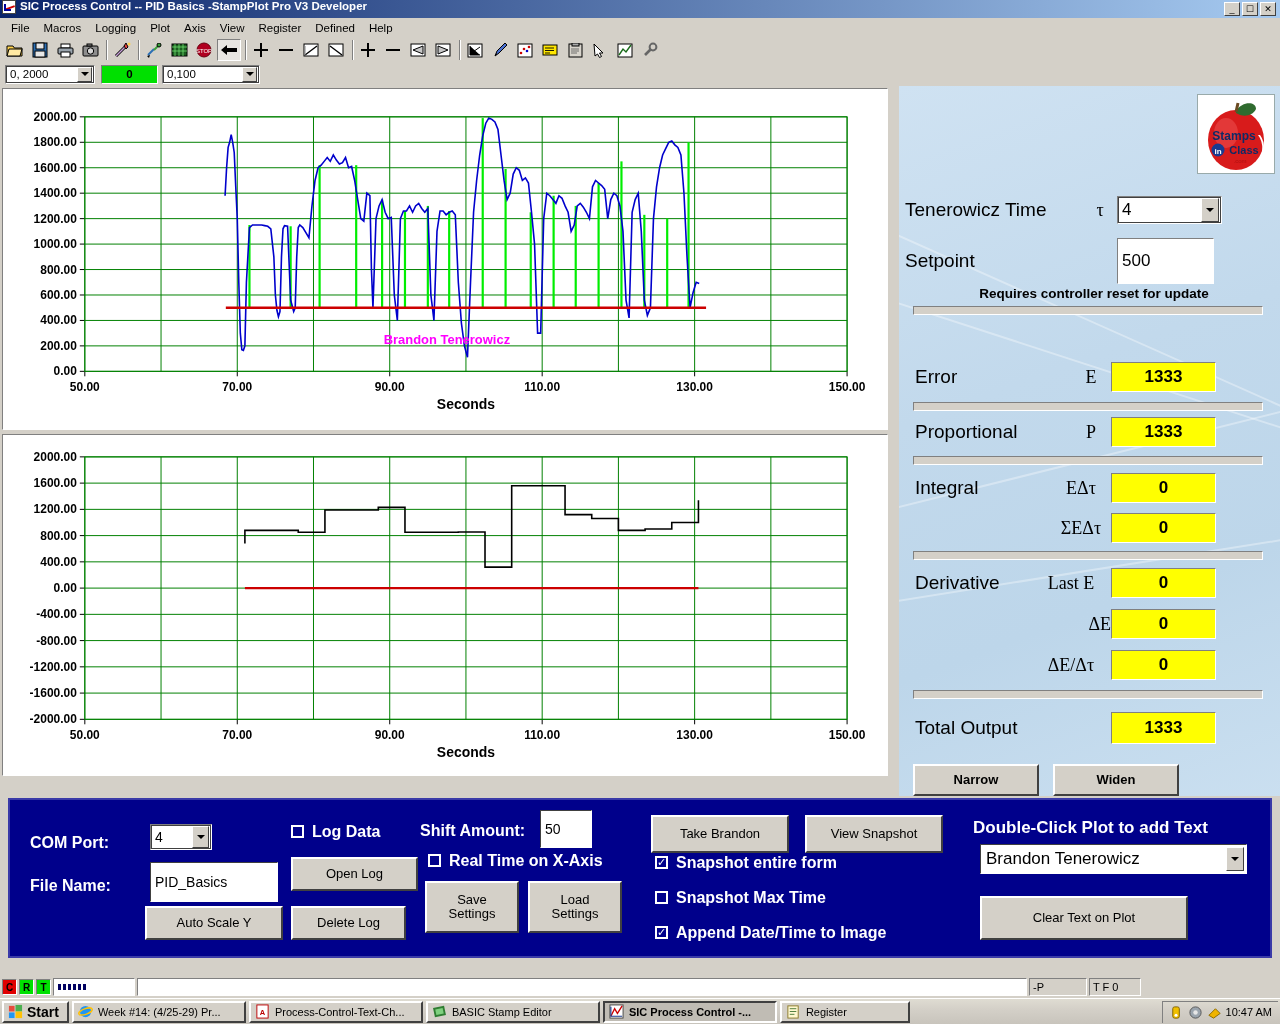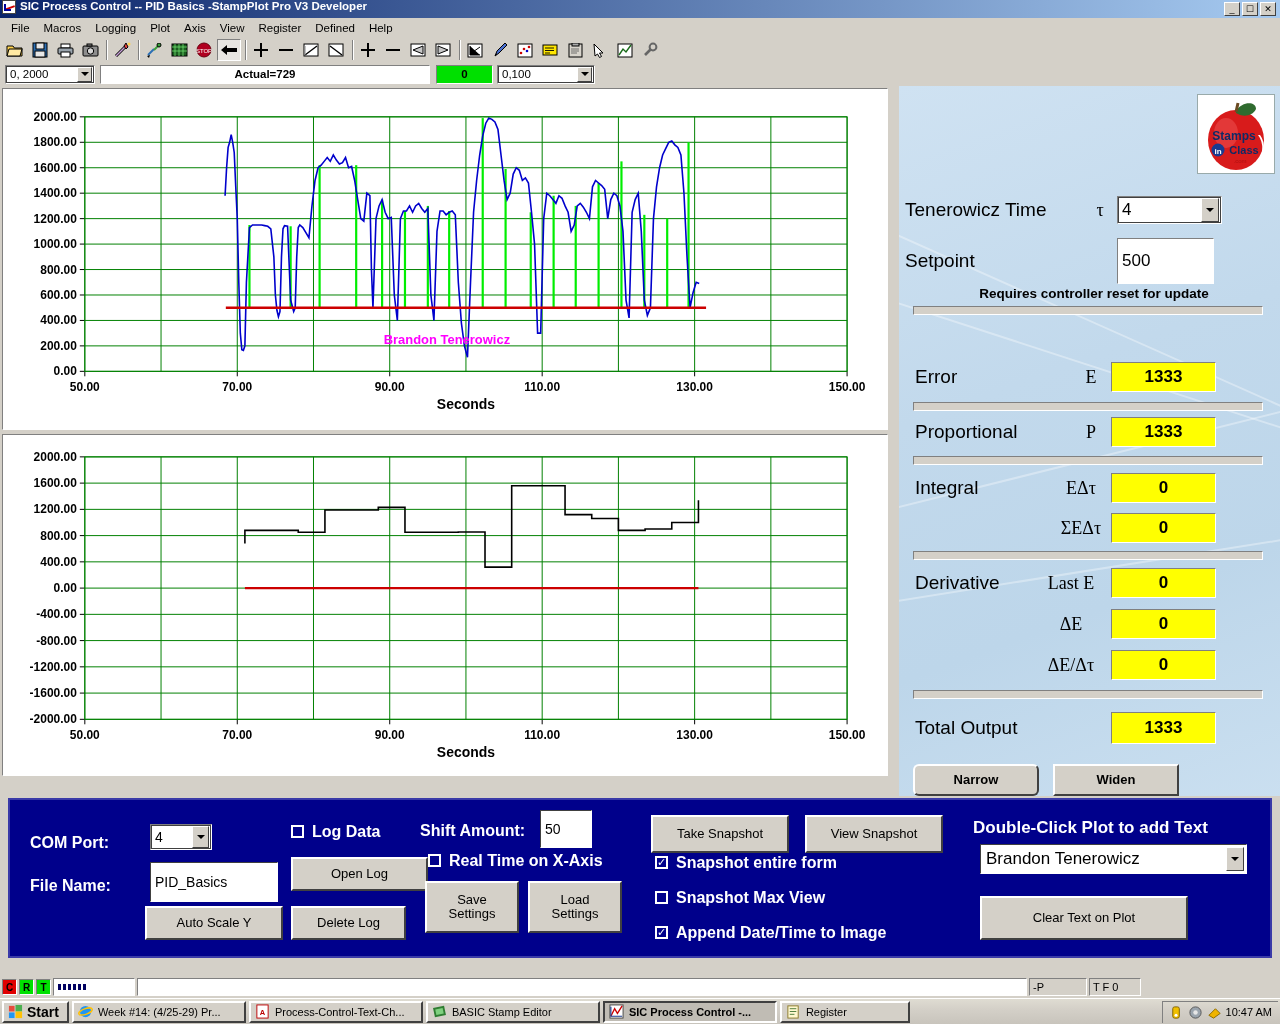--- a/index.html
+++ b/index.html
@@ -435,21 +435,20 @@
     </div>
   </div>
 
   <div class="toolbar2">
     <div class="combo" style="width:90px;margin-left:2px;">
       <span>0, 2000</span>
       <div class="arrowbox">
           <i class="arrowdn"></i>
         </div>
     </div>
-    <div class="sunkenfield" style="width:330px;margin-left:5px;">Actual=729</div>
     <div class="greenbox" style="width:57px;margin-left:6px;">0</div>
     <div class="combo" style="width:98px;margin-left:4px;">
       <span>0,100</span>
       <div class="arrowbox">
           <i class="arrowdn"></i>
         </div>
     </div>
   </div>
 
   <div class="client">
@@ -690,21 +689,21 @@
 
       <div class="rprow" style="left:16px;top:482px;width:368px;">
         <span class="rplabel" style="width:116px;">Derivative</span>
         <span class="rpsym" style="width:80px;text-align:center;">Last E</span>
         <div class="yellowbox" style="width:105px;height:30px;">
           <span>0</span>
         </div>
       </div>
       <div class="rprow" style="left:16px;top:523px;width:368px;">
         <span style="width:116px;"></span>
-        <span class="rpsym" style="width:80px;text-align:center;">ΔE</span>
+        <span class="rpsym" style="width:80px;text-align:right;">ΔE</span>
         <div class="yellowbox" style="width:105px;height:30px;">
           <span>0</span>
         </div>
       </div>
       <div class="rprow" style="left:16px;top:564px;width:368px;">
         <span style="width:116px;"></span>
         <span class="rpsym" style="width:80px;text-align:center;">ΔE/Δτ</span>
         <div class="yellowbox" style="width:105px;height:30px;">
           <span>0</span>
         </div>
@@ -712,21 +711,21 @@
 
       <div class="divider" style="left:14px;top:604px;width:350px;"></div>
 
       <div class="rprow" style="left:16px;top:626px;width:368px;">
         <span class="rplabel" style="width:196px;">Total Output</span>
         <div class="yellowbox" style="width:105px;height:32px;">
           <span>1333</span>
         </div>
       </div>
 
-      <div class="w95btn bold" style="position:absolute;left:14px;top:678px;width:126px;height:32px;border-radius:6px;">Narrow</div>
+      <div class="w95btn bold" style="position:absolute;left:14px;top:678px;width:126px;height:32px;">Narrow</div>
       <div class="w95btn bold" style="position:absolute;left:154px;top:678px;width:126px;height:32px;">Widen</div>
     </div>
 
     <div class="bluepanel">
 
       <span class="bp-label" style="left:20px;top:34px;">COM Port:</span>
       <div class="combo" style="position:absolute;left:140px;top:24px;width:62px;height:26px;font-size:14px;">
         <span>4</span>
         <div class="arrowbox" style="width:17px;height:22px;top:1px;">
             <i class="arrowdn"></i>
@@ -735,21 +734,21 @@
 
       <span class="bp-label" style="left:20px;top:77px;">File Name:</span>
       <div class="bp-input" style="left:140px;top:62px;width:128px;height:40px;">
         <span>PID_Basics</span>
       </div>
       <div class="w95btn" style="position:absolute;left:135px;top:106px;width:138px;height:34px;">Auto Scale Y</div>
 
       <div class="chk" style="left:281px;top:25px;"></div>
       <span class="bp-label" style="left:302px;top:23px;">Log Data</span>
 
-      <div class="w95btn" style="position:absolute;left:281px;top:57px;width:137px;height:34px;">Open Log</div>
+      <div class="w95btn" style="position:absolute;left:281px;top:57px;width:127px;height:34px;">Open Log</div>
       <div class="w95btn" style="position:absolute;left:281px;top:106px;width:115px;height:34px;">Delete Log</div>
 
       <span class="bp-label" style="left:410px;top:22px;">Shift Amount:</span>
       <div class="bp-input" style="left:530px;top:10px;width:52px;height:38px;">
         <span>50</span>
       </div>
 
       <div class="chk" style="left:418px;top:54px;"></div>
       <span class="bp-label" style="left:439px;top:52px;">Real Time on X-Axis</span>
 
@@ -759,28 +758,28 @@
           <span>Settings</span>
         </span>
       </div>
       <div class="w95btn" style="position:absolute;left:518px;top:81px;width:94px;height:52px;">
         <span style="display:block;text-align:center;">
           <span>Load</span><br>
           <span>Settings</span>
         </span>
       </div>
 
-      <div class="w95btn" style="position:absolute;left:641px;top:15px;width:138px;height:38px;">Take Snapshot</div>
+      <div class="w95btn" style="position:absolute;left:641px;top:15px;width:138px;height:38px;">Take Brandon</div>
       <div class="w95btn" style="position:absolute;left:795px;top:15px;width:138px;height:38px;">View Snapshot</div>
 
       <div class="chk" style="left:645px;top:56px;">✓</div>
       <span class="bp-label" style="left:666px;top:54px;">Snapshot entire form</span>
 
       <div class="chk" style="left:645px;top:91px;"></div>
-      <span class="bp-label" style="left:666px;top:89px;">Snapshot Max View</span>
+      <span class="bp-label" style="left:666px;top:89px;">Snapshot Max Time</span>
 
       <div class="chk" style="left:645px;top:126px;">✓</div>
       <span class="bp-label" style="left:666px;top:124px;">Append Date/Time to Image</span>
 
       <span class="bp-label" style="left:963px;top:18px;font-size:17px;">Double-Click Plot to add Text</span>
 
       <div class="bp-combo" style="left:970px;top:44px;width:267px;height:30px;">
         <span>Brandon Tenerowicz</span>
         <div class="arrowbox" style="position:absolute;right:2px;top:2px;width:18px;height:24px;background:#d4d0c8;border-top:1px solid #fff;border-left:1px solid #fff;border-right:1px solid #404040;border-bottom:1px solid #404040;display:flex;align-items:center;justify-content:center;">
             <i class="arrowdn"></i>

